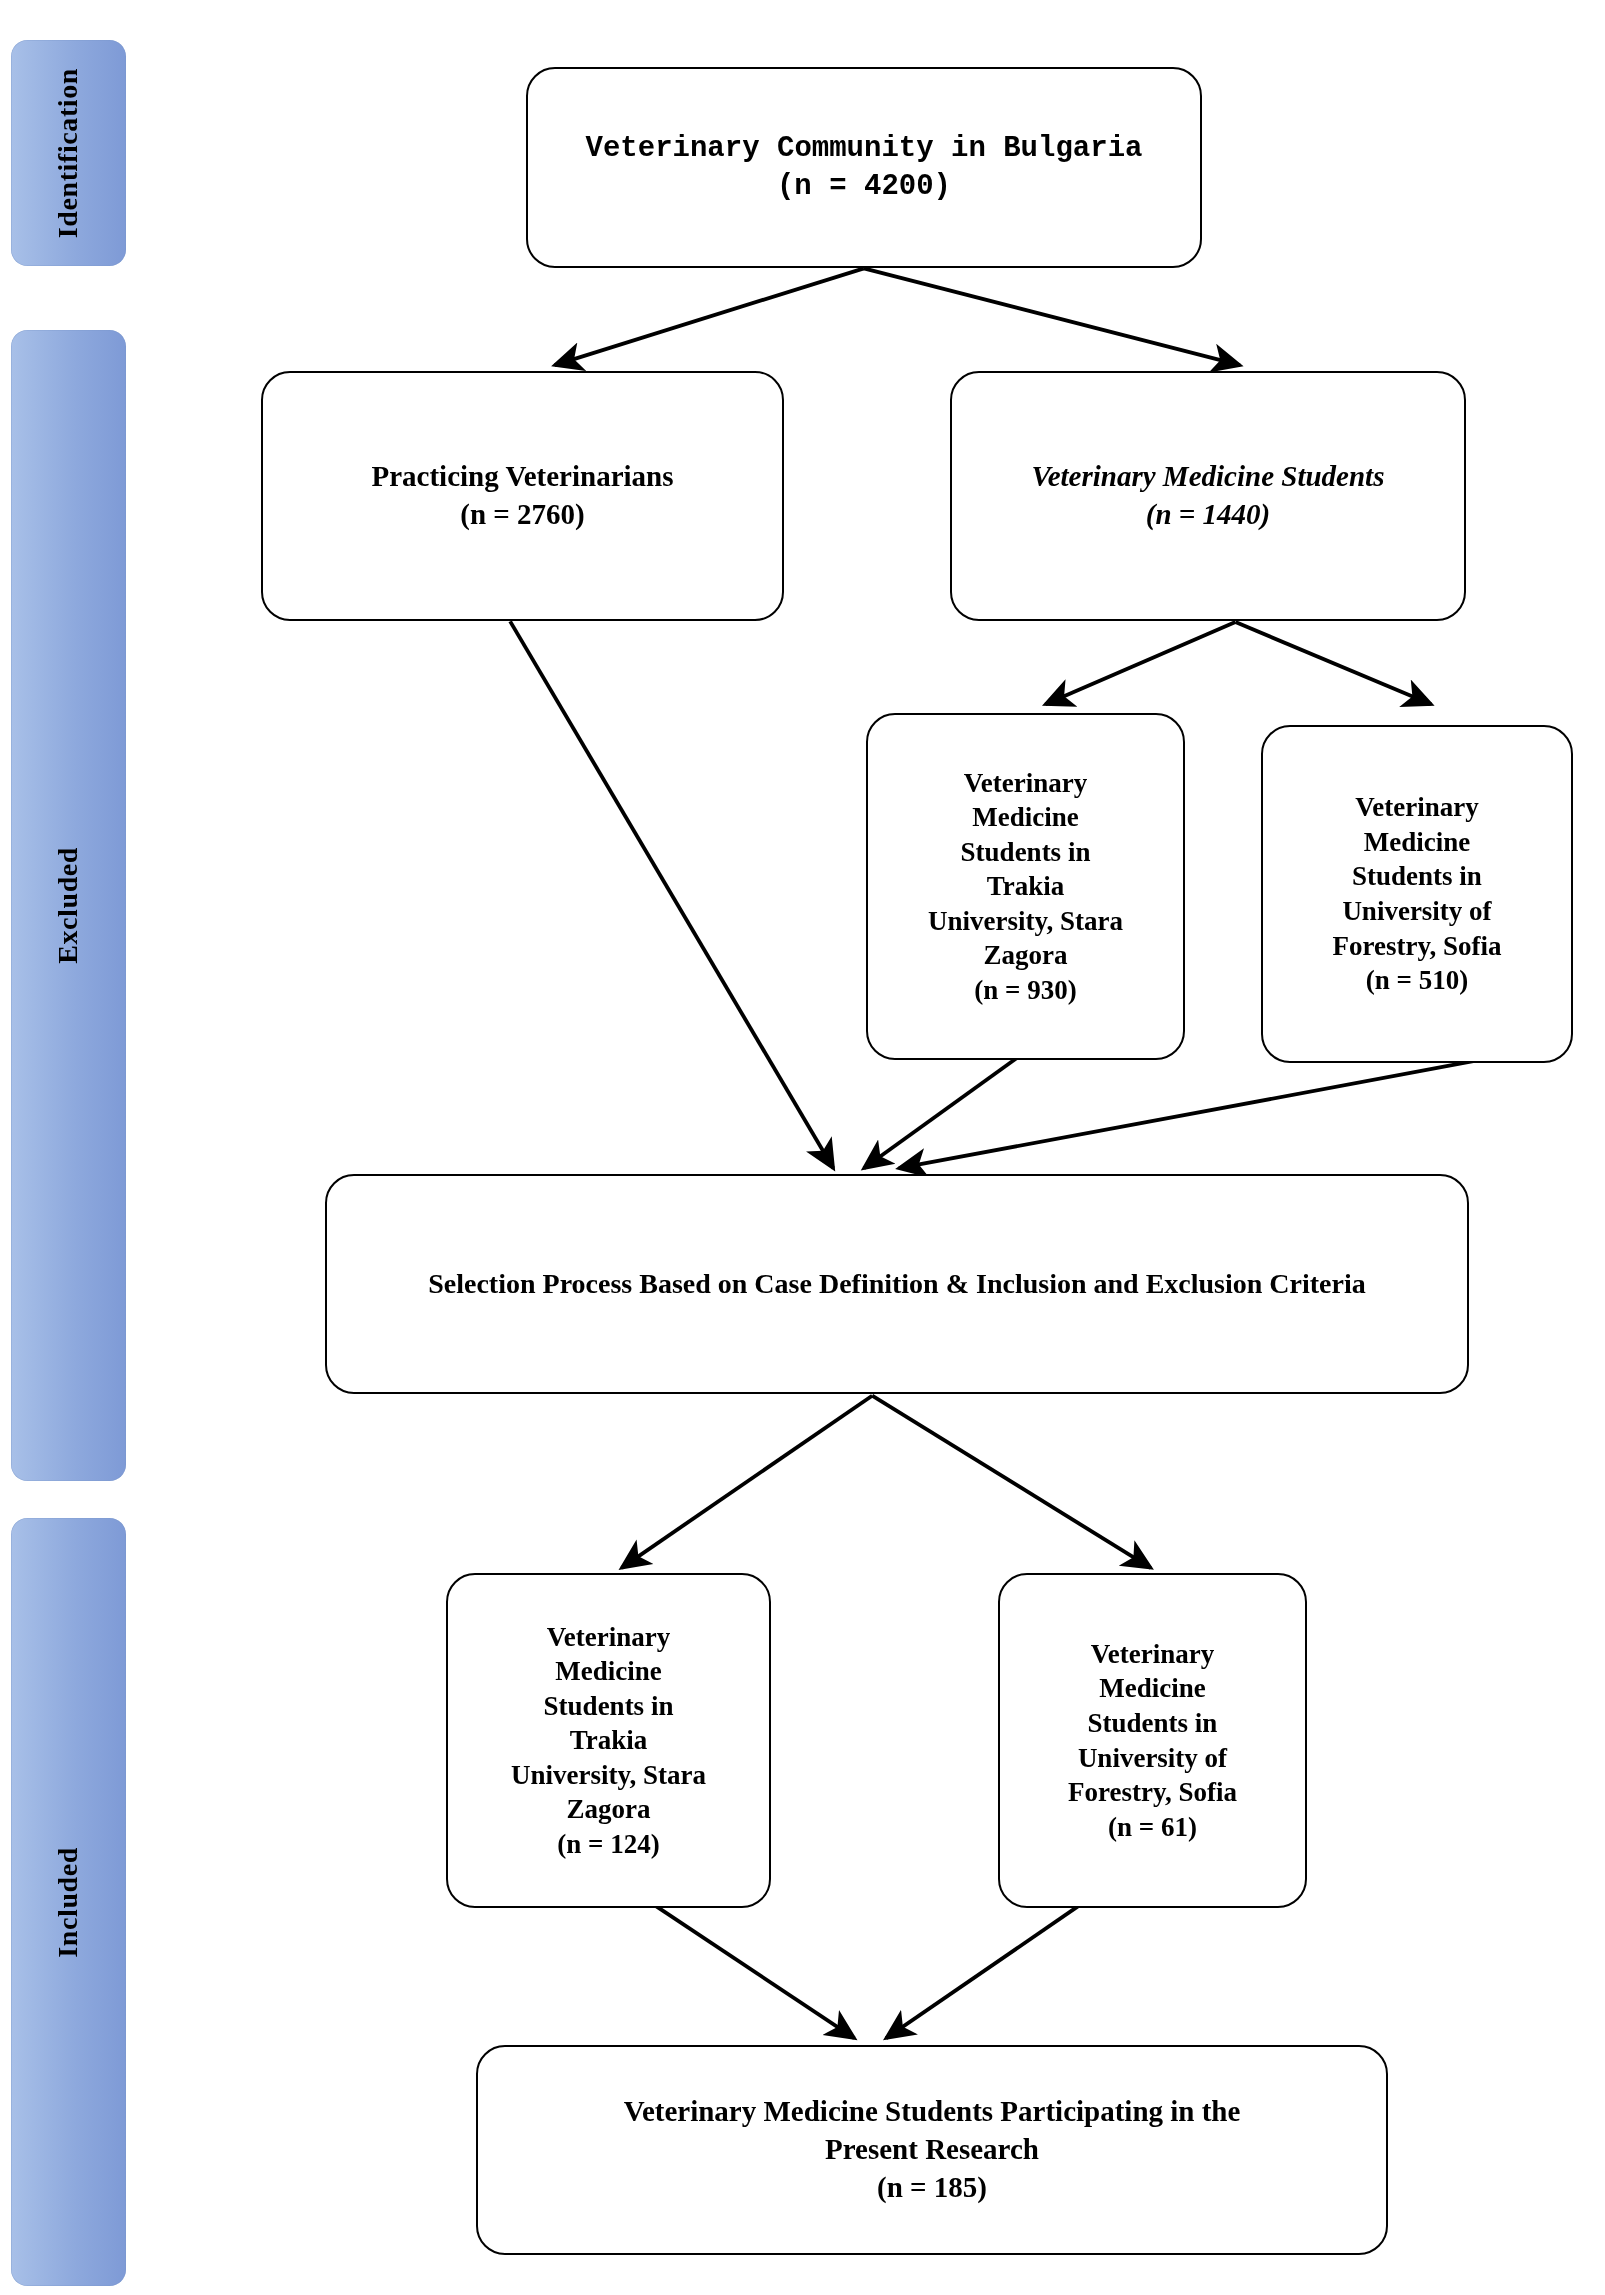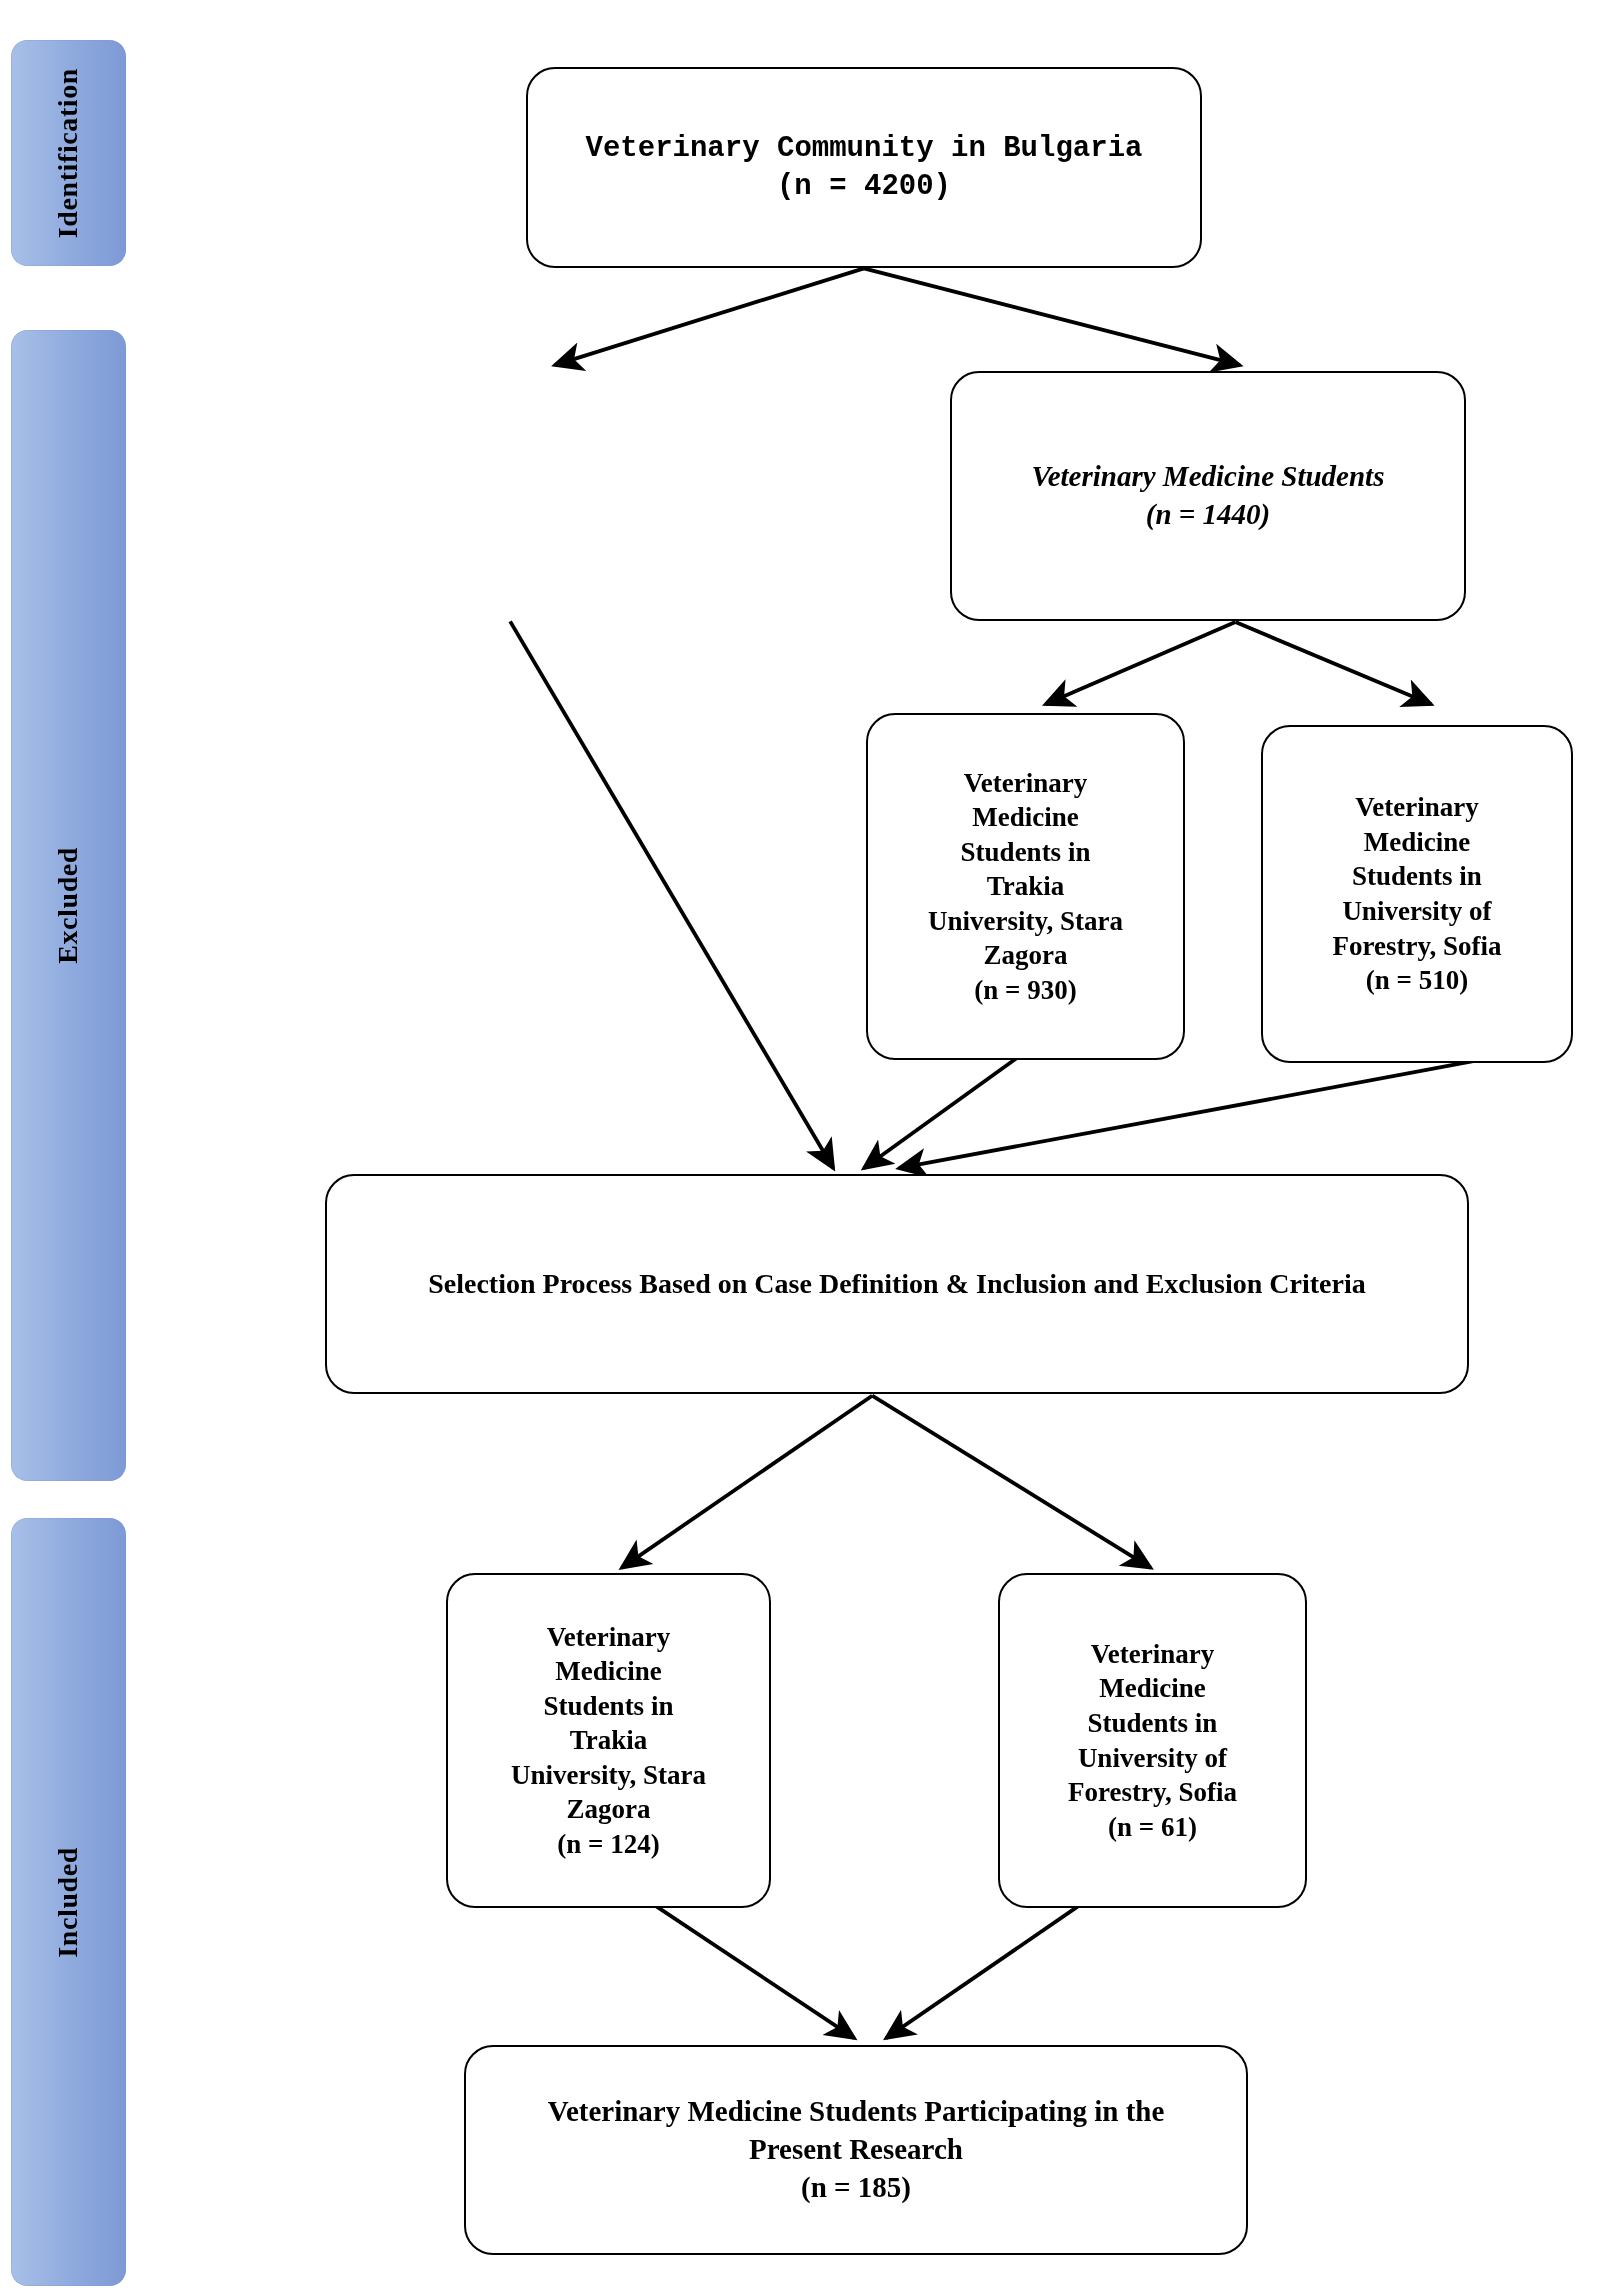--- a/index.html
+++ b/index.html
@@ -108,20 +108,24 @@
 
   <div class="stage-bar" style="left:10.8px; top:1518px; width:115px; height:768px;">
     <span class="stage-label">Included</span>
   </div>
 
   <div class="node" style="left:526px; top:67px; width:676px; height:201px;font-family:Liberation Mono, monospace;">
     <div class="node-text t-wide">Veterinary Community in Bulgaria
 (n = 4200)</div>
   </div>
 
+  <div class="node" style="left:261px; top:371px; width:523px; height:250px;">
+    <div class="node-text t-wide">Practicing Veterinarians
+(n = 2760)</div>
+  </div>
 
   <div class="node" style="left:950px; top:371px; width:516px; height:250px;font-style:italic;">
     <div class="node-text t-wide">Veterinary Medicine Students
 (n = 1440)</div>
   </div>
 
   <div class="node" style="left:866px; top:713px; width:319px; height:347px;">
     <div class="node-text t-narrow">Veterinary
 Medicine
 Students in
@@ -156,19 +160,19 @@
 
   <div class="node" style="left:998px; top:1573px; width:309px; height:335px;">
     <div class="node-text t-narrow">Veterinary
 Medicine
 Students in
 University of
 Forestry, Sofia
 (n = 61)</div>
   </div>
 
-  <div class="node" style="left:464px; top:2045px; width:784px; height:210px;">
+  <div class="node" style="left:476px; top:2045px; width:912px; height:210px;">
     <div class="node-text t-wide" style="max-width:695px;">Veterinary Medicine Students Participating in the Present Research
 (n = 185)</div>
   </div>
 
 </div>
 
 
 </body></html>

